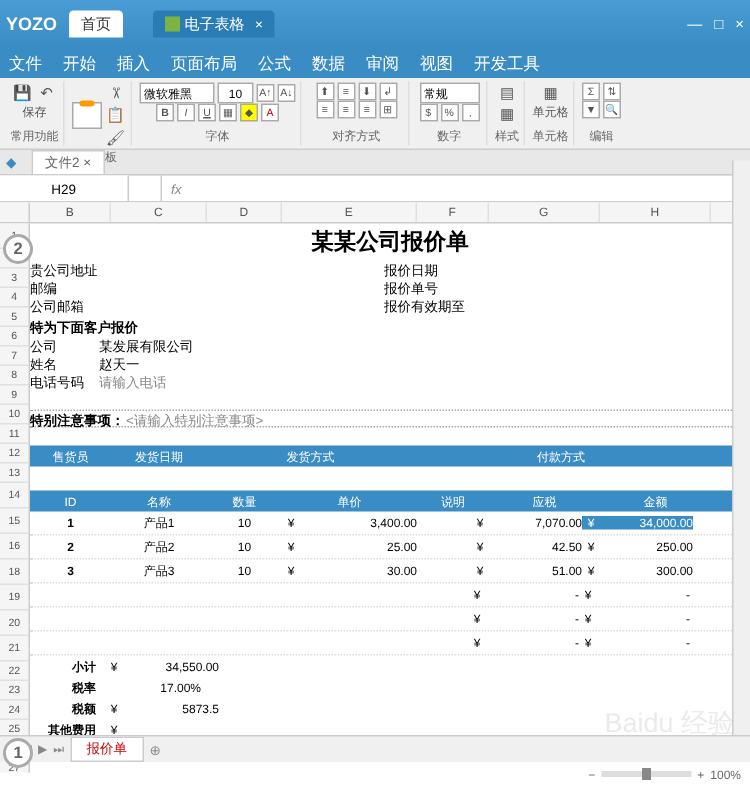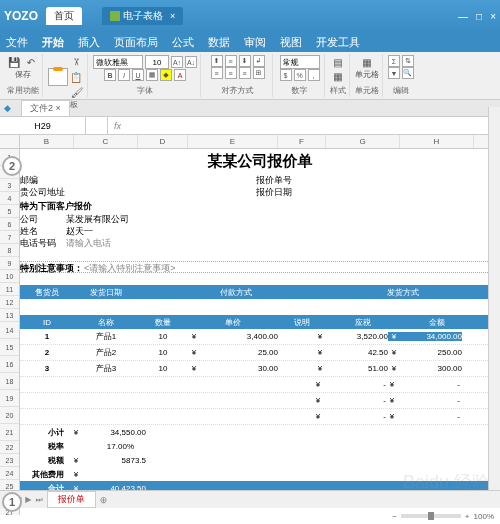--- a/index.html
+++ b/index.html
@@ -78,21 +78,21 @@
   </span>
   <div class="winbtns">
     <span>—</span>
     <span>□</span>
     <span>×</span>
   </div>
 </div>
 
 <div class="menubar">
   <span>文件</span>
-  <span style="font-weight:bold">开始</span>
+  <span style="font-weight:normal">开始</span>
   <span>插入</span>
   <span>页面布局</span>
   <span>公式</span>
   <span>数据</span>
   <span>审阅</span>
   <span>视图</span>
   <span>开发工具</span>
 </div>
 
 <div class="ribbon">
@@ -235,26 +235,30 @@
       <div class="rh">23</div>
       <div class="rh">24</div>
       <div class="rh">25</div>
       <div class="rh">26</div>
       <div class="rh">27</div>
 
     </div>
     <div class="content">
       <div class="title-cell">某某公司报价单</div>
       <div class="inforow">
+          <span class="l">贵公司地址</span>
+          <span class="r">报价日期</span>
+        </div>
+      <div class="inforow">
           <span class="l">邮编</span>
           <span class="r">报价单号</span>
         </div>
       <div class="inforow">
-          <span class="l">贵公司地址</span>
-          <span class="r">报价日期</span>
+          <span class="l">公司邮箱</span>
+          <span class="r">报价有效期至</span>
         </div>
       <div class="section-label">特为下面客户报价</div>
       <div class="inforow">
           <span class="l">公司</span>
           <span>某发展有限公司</span>
         </div>
       <div class="inforow">
           <span class="l">姓名</span>
           <span>赵天一</span>
         </div>
@@ -265,22 +269,22 @@
       <div style="height:12px"></div>
       <div class="inforow" style="border-top:1px dotted #aaa;border-bottom:1px dotted #aaa">
         <span style="width:64px;font-weight:bold">特别注意事项：</span>
         <span class="greytxt">&lt;请输入特别注意事项&gt;</span>
       </div>
       <div style="height:12px"></div>
 
       <div class="blue-header">
         <div class="bh-cell" style="width:54px">售货员</div>
         <div class="bh-cell" style="width:64px">发货日期</div>
+        <div class="bh-cell" style="width:138px">发货方式</div>
         <div class="bh-cell" style="width:196px">付款方式</div>
-        <div class="bh-cell" style="width:138px">发货方式</div>
       </div>
       <div style="height:16px"></div>
 
       <div class="blue-header">
         <div class="bh-cell" style="width:54px">ID</div>
         <div class="bh-cell" style="width:64px">名称</div>
         <div class="bh-cell" style="width:50px">数量</div>
         <div class="bh-cell" style="width:90px">单价</div>
         <div class="bh-cell" style="width:48px">说明</div>
         <div class="bh-cell" style="width:74px">应税</div>
@@ -288,21 +292,21 @@
       </div>
 
       <div class="data-row hl">
         <div class="dc" style="width:54px;font-weight:bold">1</div>
         <div class="dc" style="width:64px">产品1</div>
         <div class="dc" style="width:50px">10</div>
         <div class="yen">¥</div>
           <div class="dc" style="width:78px;text-align:right">3,400.00</div>
         <div style="width:36px"></div>
         <div class="yen">¥</div>
-          <div class="dc" style="width:62px;text-align:right">3,520.00</div>
+          <div class="dc" style="width:62px;text-align:right">7,070.00</div>
         <div class="yen amt">¥</div>
           <div class="dc amt" style="width:62px;text-align:right">34,000.00</div>
       </div>
       <div class="data-row">
         <div class="dc" style="width:54px;font-weight:bold">2</div>
         <div class="dc" style="width:64px">产品2</div>
         <div class="dc" style="width:50px">10</div>
         <div class="yen">¥</div>
           <div class="dc" style="width:78px;text-align:right">25.00</div>
         <div style="width:36px"></div>

